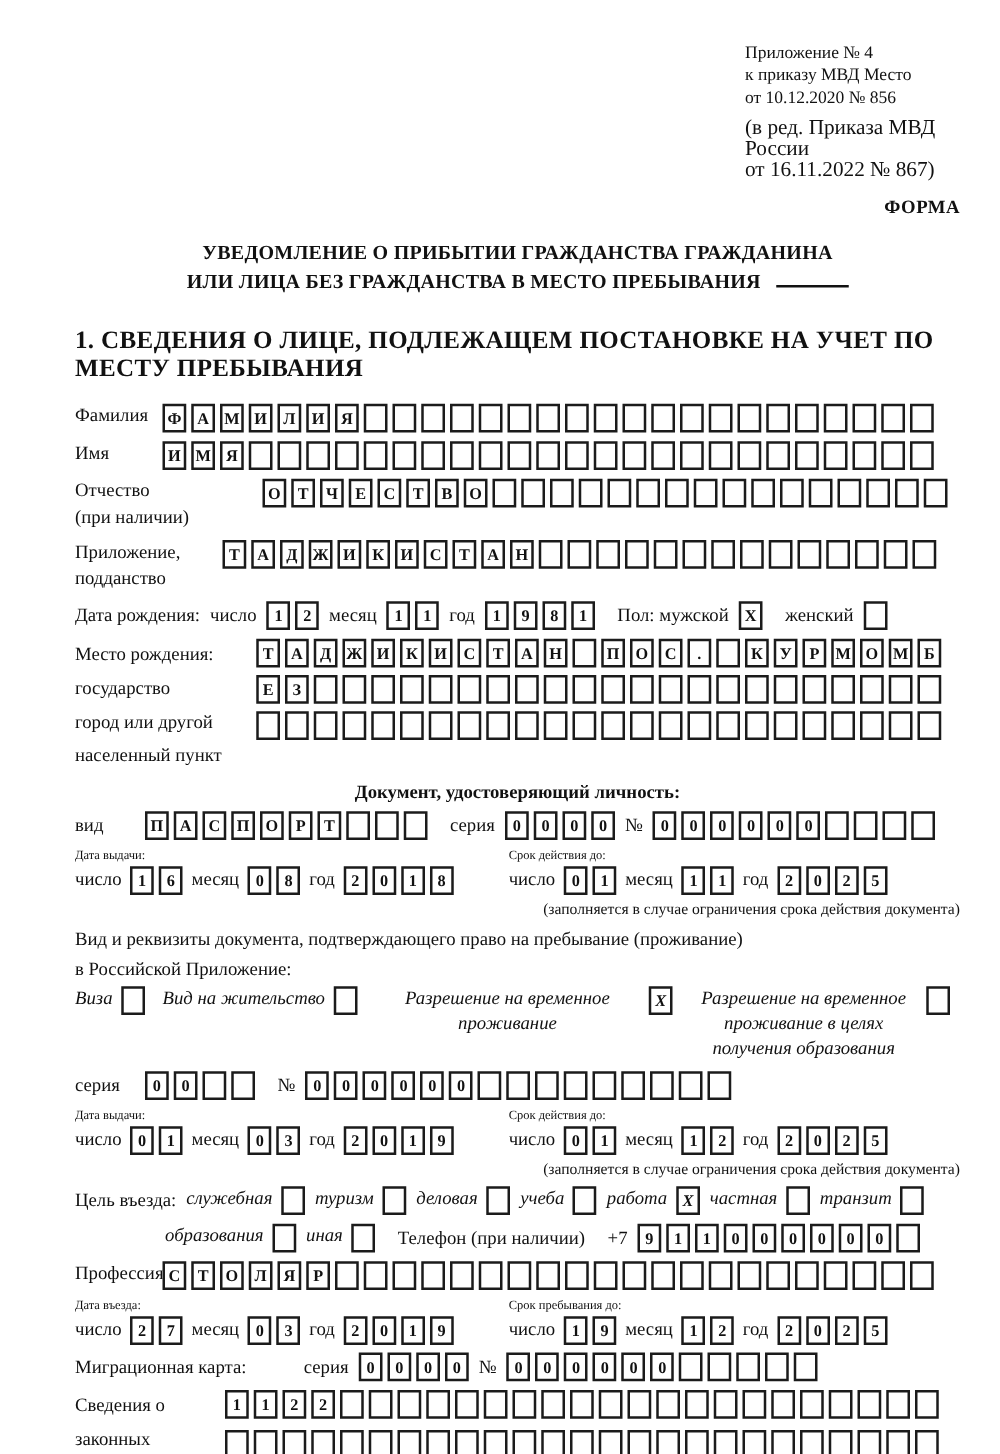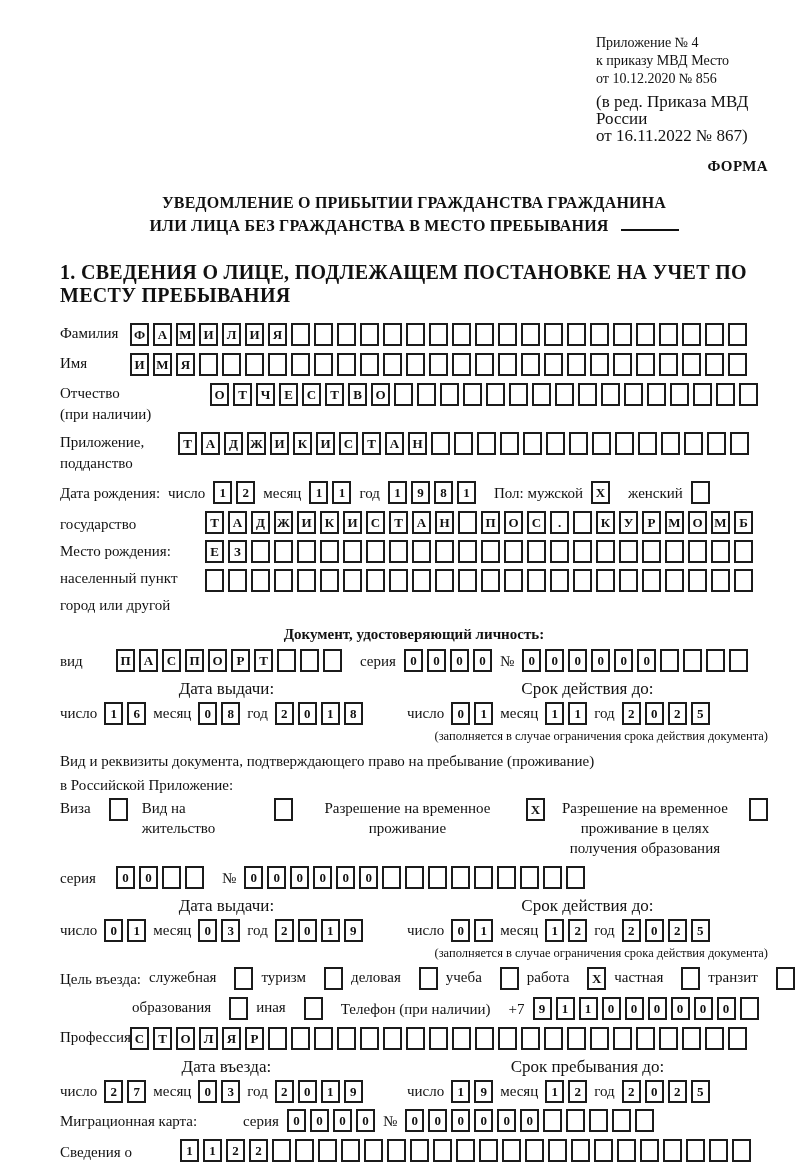--- a/index.html
+++ b/index.html
@@ -37,26 +37,26 @@
     display:flex;align-items:center;justify-content:center;
     font-size:13px;font-weight:bold;font-family:"Liberation Serif","DejaVu Serif",serif;
     background:#fff;
   }
   .stack{display:flex;flex-direction:column;row-gap:6px;}
   .center-h{ text-align:center;font-weight:bold;font-size:15px;margin:4px 0 6px 0;}
   
   .datepair{display:flex;justify-content:space-between;margin-bottom:6px;}
   .dp-col{width:47%;}
   .dp-col.rgt{width:51%;}
-  .dp-title{text-align:center;font-size:17px;margin-bottom:3px;}
+  .dp-title{font-size:10px;margin-bottom:3px;}
   .dp-row{display:flex;align-items:center;column-gap:7px;}
   .dp-note{font-size:12.5px;text-align:right;margin-top:4px;white-space:nowrap;}
   
   .optline{display:flex;align-items:flex-start;column-gap:14px;margin-bottom:8px;}
-  .opt{display:flex;align-items:flex-start;column-gap:18px;}
+  .opt{display:flex;align-items:flex-start;column-gap:7px;font-style:italic;}
   .opt .txt{font-size:15px;line-height:20px;}
   .opt .txt.c{text-align:center;}
   .mw210{max-width:212px;}
   .mw180{max-width:182px;}
   .plain{font-size:15px;line-height:22px;margin-bottom:2px;}
   .reps{display:flex;align-items:flex-start;}
   .indent72{margin-left:72px;}
 </style>
 </head>
 <body>
@@ -237,24 +237,24 @@
         <span class="cell">X</span>
       </span>
     <span class="lb ml10">женский</span>
     <span class="cells">
         <span class="cell"></span>
       </span>
   </div>
 
   <div class="row">
     <div class="w145">
+      <div class="lbm">Место рождения:</div>
       <div class="lbm">государство</div>
-      <div class="lbm">Место рождения:</div>
+      <div class="lbm">город или другой</div>
       <div class="lbm">населенный пункт</div>
-      <div class="lbm">город или другой</div>
     </div>
     <div class="stack">
       <div class="cells">
           <span class="cell">Т</span>
           <span class="cell">А</span>
           <span class="cell">Д</span>
           <span class="cell">Ж</span>
           <span class="cell">И</span>
           <span class="cell">К</span>
           <span class="cell">И</span>

